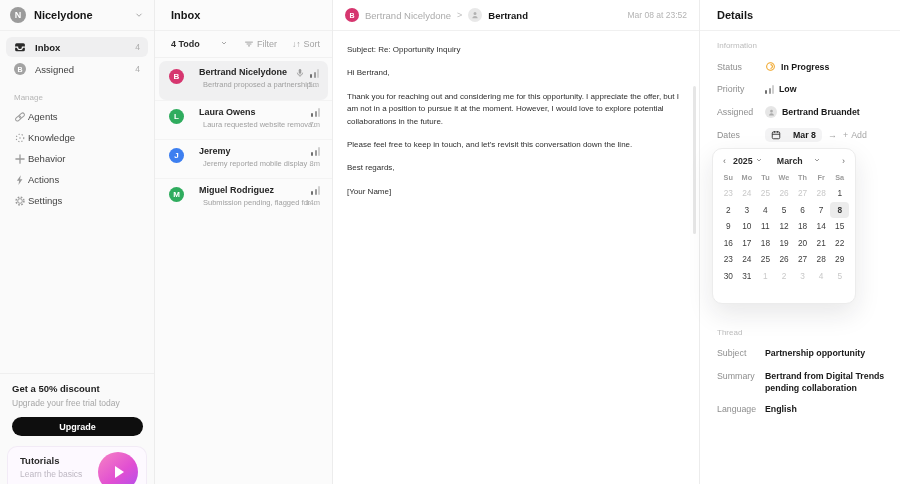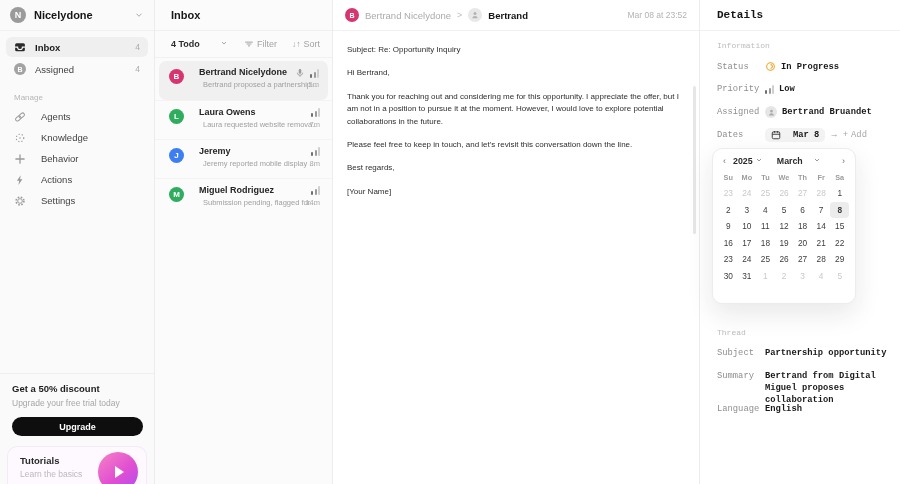--- a/index.html
+++ b/index.html
@@ -4,40 +4,40 @@
 <style>
   * { margin:0; padding:0; box-sizing:border-box; }
   html,body { width:900px; height:484px; overflow:hidden; background:#fff;
     font-family:"Liberation Sans", sans-serif; -webkit-font-smoothing:antialiased; }
   .app { position:relative; width:900px; height:484px; background:#fff; overflow:hidden; color:#1c1c1c; }
 
   
   .sidebar { position:absolute; left:0; top:0; width:155px; height:484px; background:#fafafa; border-right:1px solid #ececec; }
   .listcol  { position:absolute; left:155px; top:0; width:178px; height:484px; background:#fbfbfb; border-right:1px solid #ececec; }
   .maincol  { position:absolute; left:333px; top:0; width:367px; height:484px; background:#ffffff; border-right:1px solid #ececec; }
-  .detcol   { position:absolute; left:700px; top:0; width:200px; height:484px; background:#ffffff;font-family:Liberation Mono, monospace; }
+  .detcol   { position:absolute; left:700px; top:0; width:200px; height:484px; background:#ffffff; }
 
   
   .s-head { height:31px; border-bottom:1px solid #f0f0f0; display:flex; align-items:center; padding:0 10px; }
   .logo { width:16px; height:16px; border-radius:50%; background:#9b9b9b; color:#fff; font-size:9px; font-weight:700;
           display:flex; align-items:center; justify-content:center; flex:0 0 16px; }
   .s-title { font-size:11px; font-weight:700; color:#161616; margin-left:8px; flex:1; }
   .chev { width:10px; height:10px; color:#a8a8a8; }
   .s-nav { padding:6px 6px 0 6px; }
   .nav-item { position:relative; height:20px; display:flex; align-items:center; padding:0 8px; border-radius:6px; margin-bottom:2px; }
   .nav-item.sel { background:#efeff0; }
   .nav-item .nlabel { font-size:9.5px; color:#3d3d3d; margin-left:9px; flex:1; }
   .nav-item.sel .nlabel { font-weight:700; color:#1b1b1b; }
   .nav-count { font-size:8.5px; color:#ababab; }
   .icon12 { width:12px; height:12px; flex:0 0 12px; }
   .b-circle { width:12px; height:12px; border-radius:50%; background:#a3a3a3; color:#fff; font-size:7px; font-weight:700;
               display:flex; align-items:center; justify-content:center; flex:0 0 12px; }
   .s-section { font-size:8px; color:#b6b6b6; padding:12px 0 4px 14px; }
   .m-item { height:21px; display:flex; align-items:center; padding:0 8px 0 14px; }
-  .m-item .nlabel { font-size:9.5px; color:#424242; margin-left:15px; }
+  .m-item .nlabel { font-size:9.5px; color:#424242; margin-left:2px; }
   .s-bottom { position:absolute; left:0; right:0; bottom:0; }
   .promo { border-top:1px solid #efefef; padding:9px 12px 8px 12px; }
   .promo-title { font-size:9.5px; font-weight:700; color:#1d1d1d; }
   .promo-sub { font-size:8.5px; color:#a6a6a6; margin-top:4px; }
   .upgrade-btn { margin-top:9px; width:131px; height:19px; background:#0e0e0e; border-radius:10px; color:#fff;
                  font-size:9px; font-weight:600; display:flex; align-items:center; justify-content:center; }
   .tut-card { position:relative; margin:2px 7px 0 7px; height:38px; background:#fdf9ff; border:1px solid #f2ebf6; border-bottom:none;
               border-radius:10px 10px 0 0; padding:8px 0 0 12px; overflow:hidden; }
   .tut-title { font-size:9.5px; font-weight:600; color:#2a2a2a; }
   .tut-sub { font-size:8.5px; color:#bdb7c2; margin-top:3px; }
@@ -371,21 +371,21 @@
     </div>
 
     <div class="d-section" style="top:328px">Thread</div>
 
     <div class="d-row" style="top:348px">
       <span class="d-label">Subject</span>
       <span class="d-val">Partnership opportunity</span>
     </div>
     <div class="d-row top" style="top:371px">
       <span class="d-label">Summary</span>
-      <span class="d-val wrap">Bertrand from Digital Miguel proposes collaboration</span>
+      <span class="d-val wrap">Bertrand from Digital Trends pending collaboration</span>
     </div>
     <div class="d-row" style="top:404px">
       <span class="d-label">Language</span>
       <span class="d-val">English</span>
     </div>
   </div>
 
   <div class="cal">
     <div class="cal-head">
       <span class="cal-arrow">‹</span>

